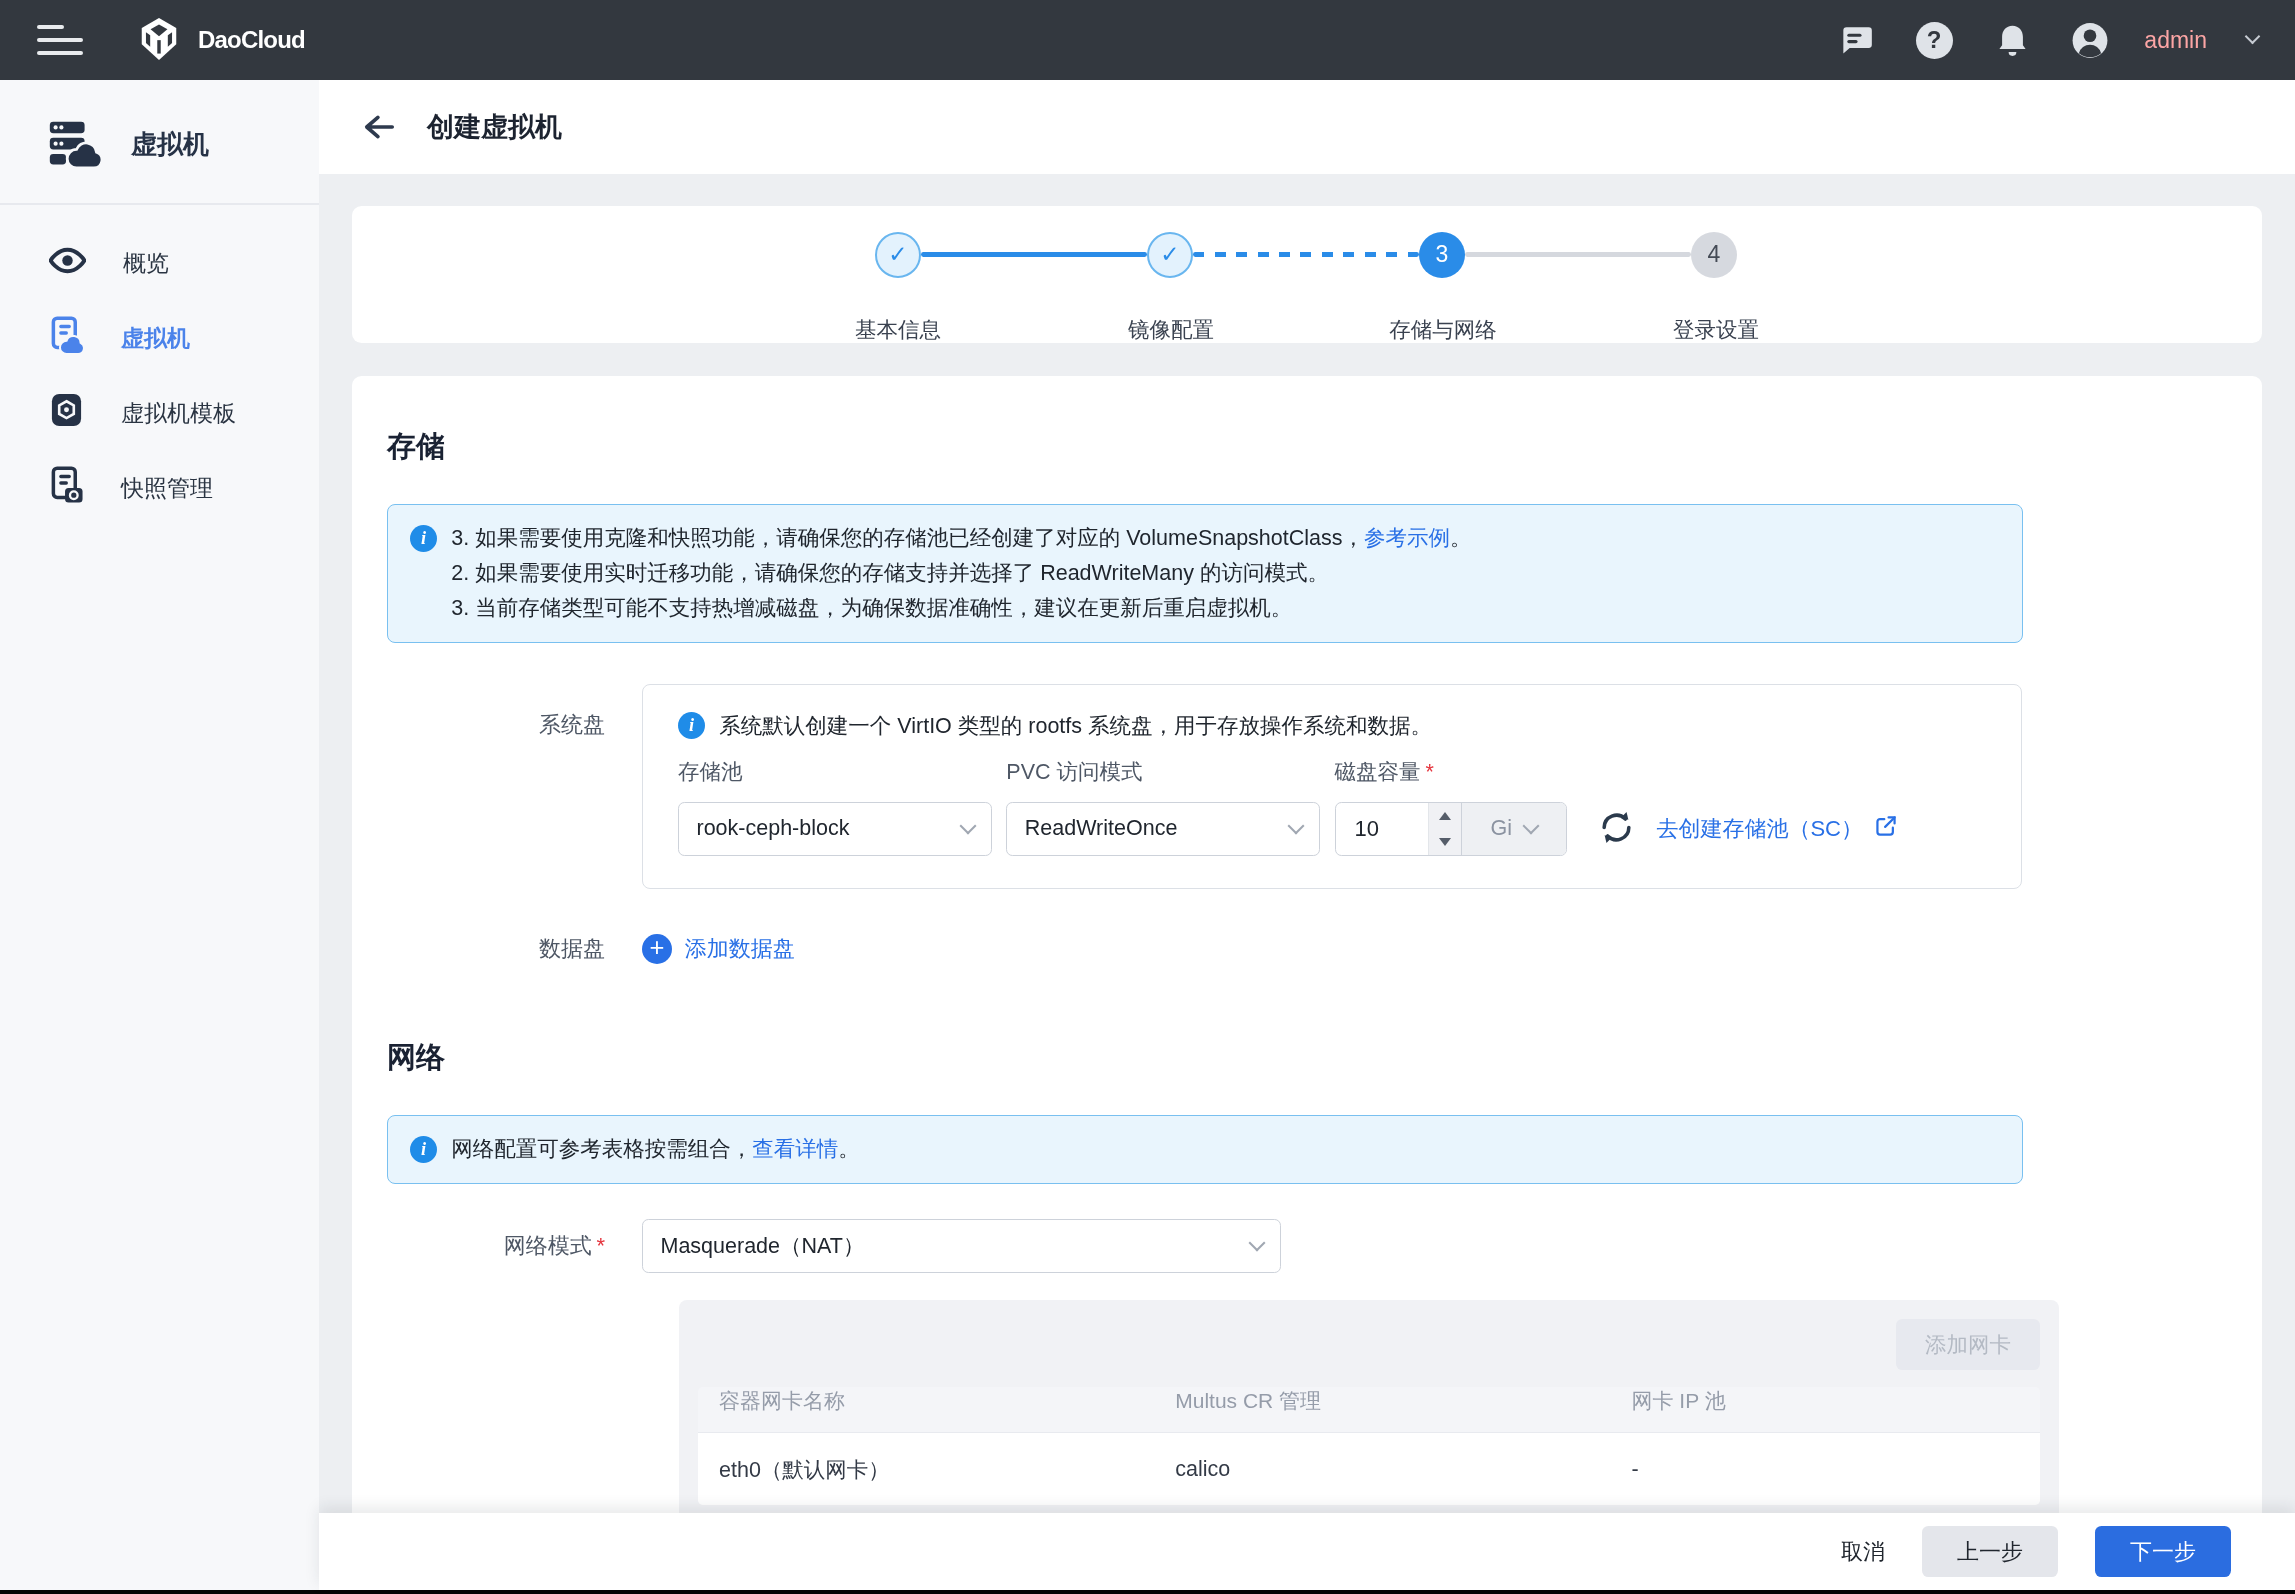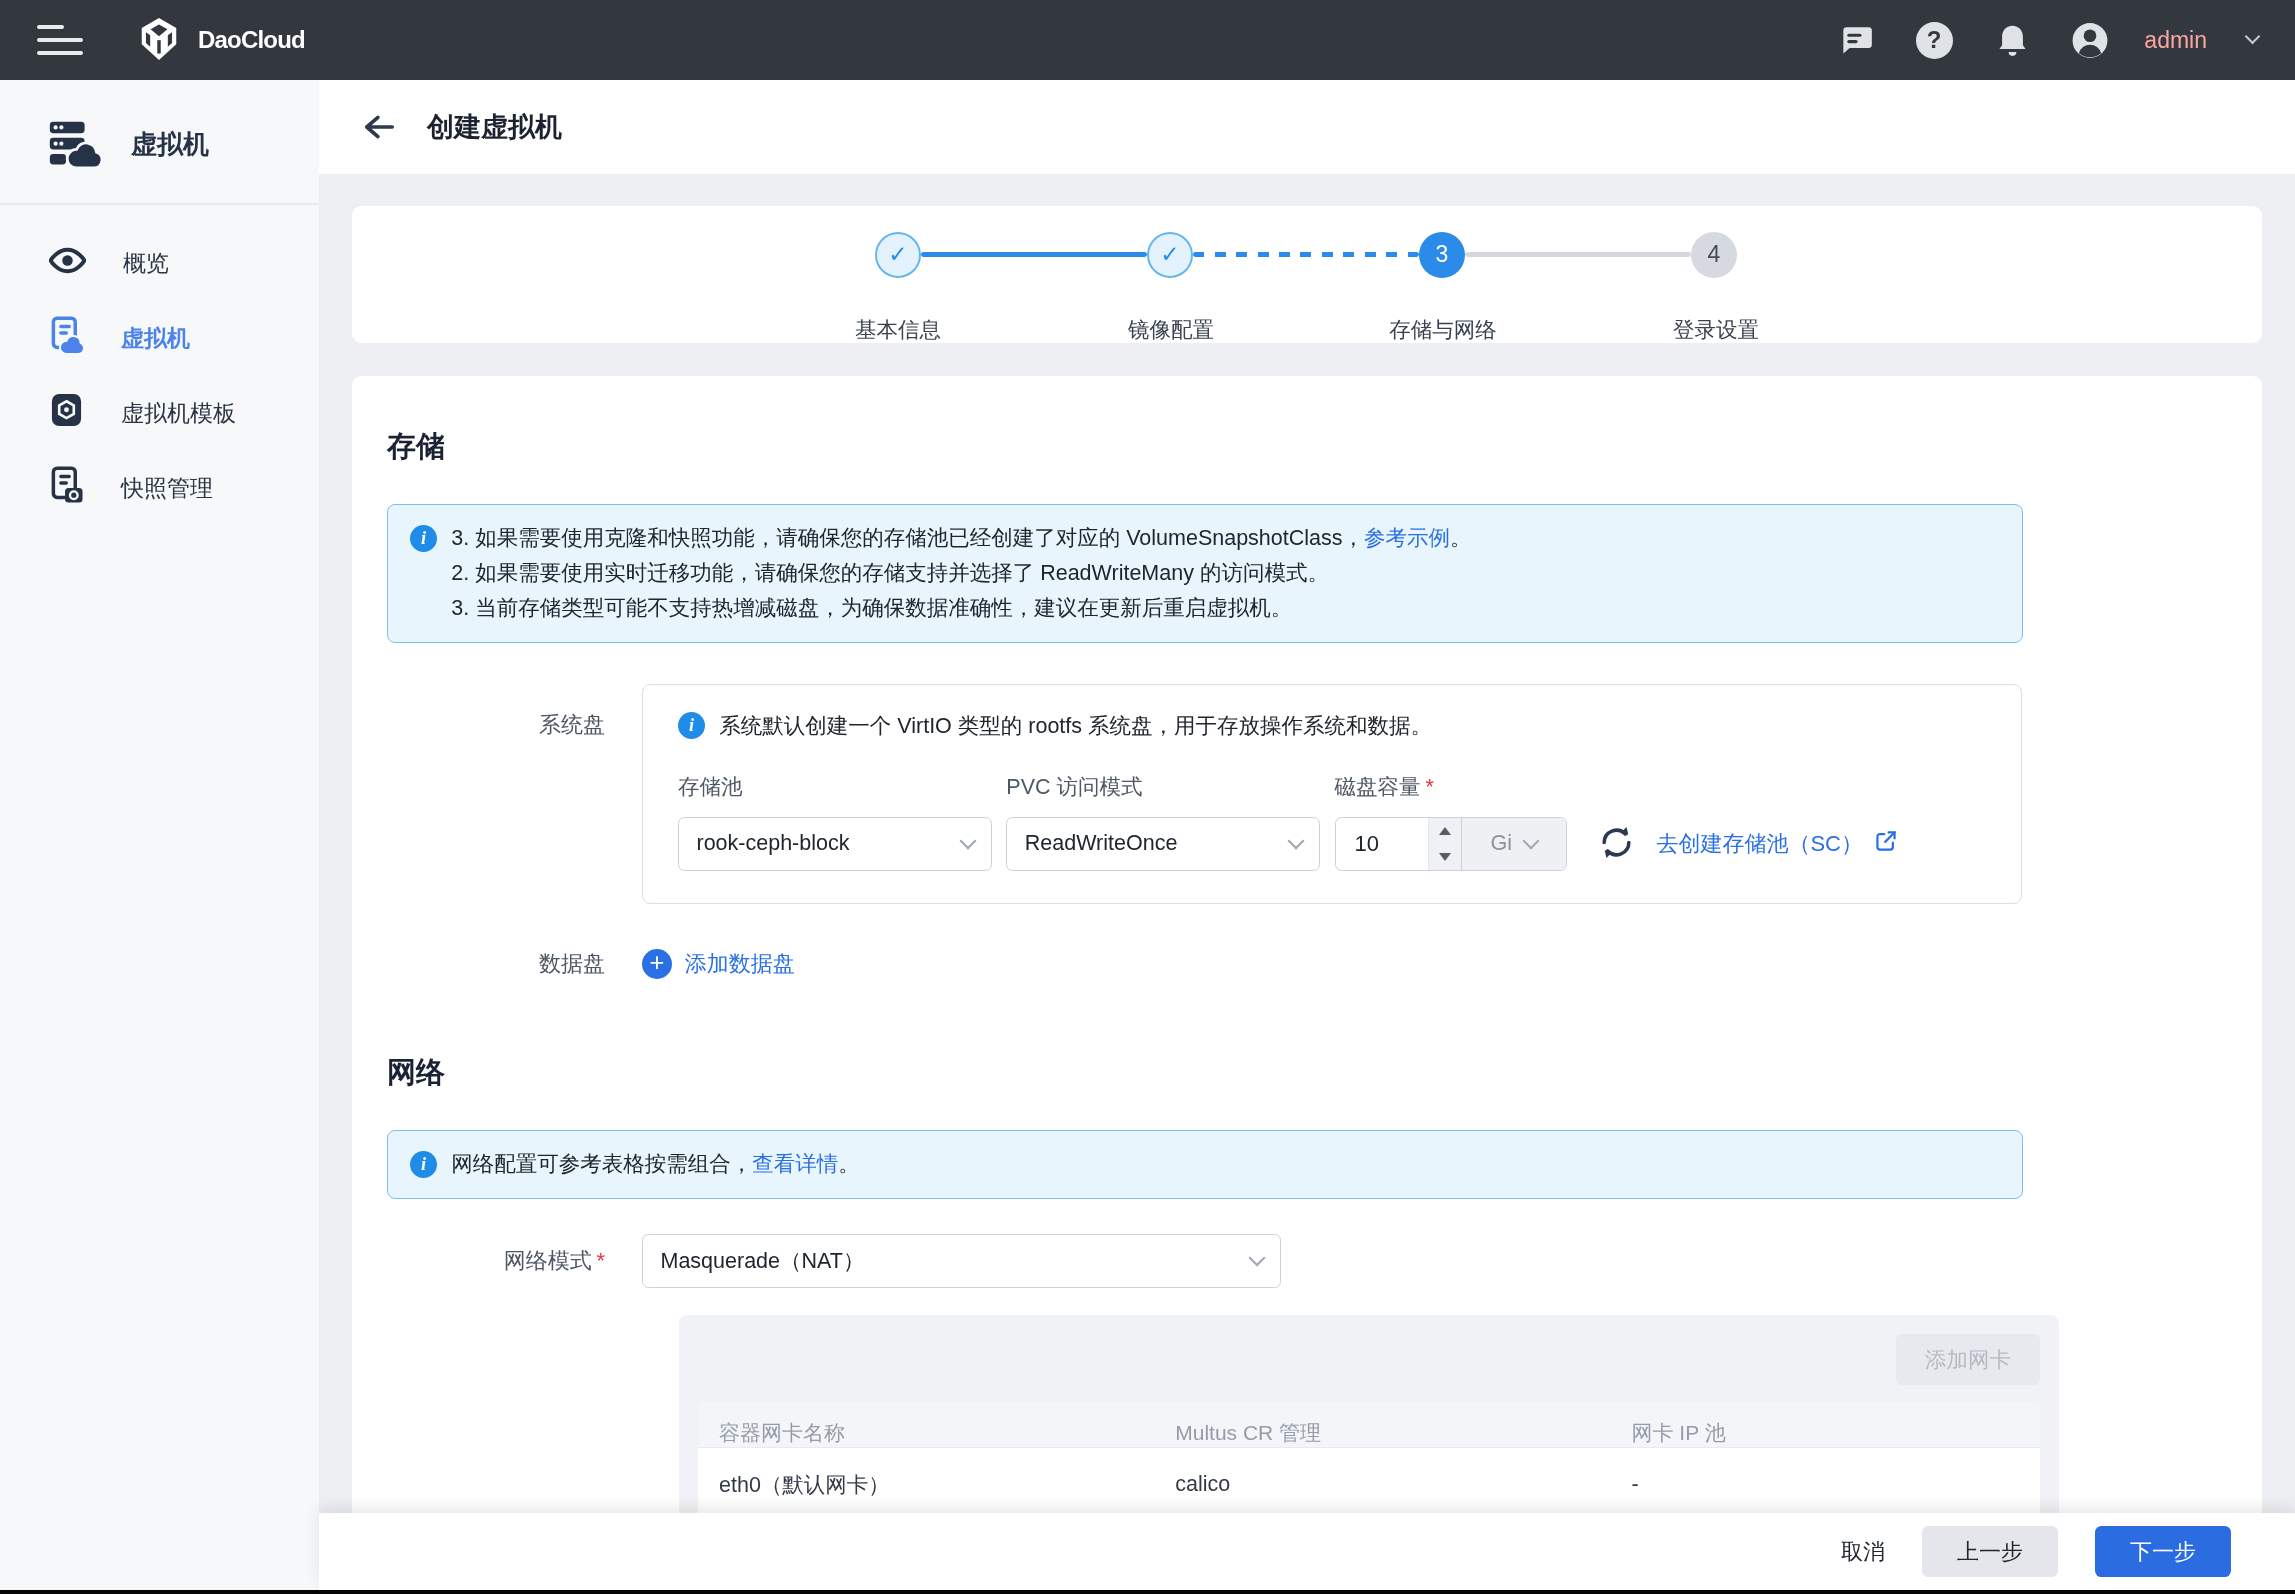--- a/index.html
+++ b/index.html
@@ -58,21 +58,21 @@
   .info-icon { width:27px; height:27px; border-radius:50%; background:#1f8ce8; color:#fff; font-weight:700; font-size:18.3px; font-family:"Liberation Serif",serif; font-style:italic; display:flex; align-items:center; justify-content:center; flex-shrink:0; margin-top:4px; }
   a.link { color:#2970e6; text-decoration:none; cursor:pointer; }
 
   .form-row { display:flex; margin-top:41px; }
   .form-label { width:255px; flex-shrink:0; text-align:right; padding-right:37px; font-size:22px; color:#4e5765; }
   .req { color:#e5353e; margin-left:4.8px; }
 
   .sysdisk-box { width:1380px; border:1.6px solid #dce0e6; border-radius:8px; padding:25.5px 35px 32px 35px; }
   .note-line { display:flex; align-items:center; gap:14.3px; font-size:21.5px; color:#20262e; }
   .note-line .info-icon { margin-top:0; }
-  .fields { display:flex; gap:14.3px; margin-top:32px; align-items:flex-end; }
+  .fields { display:flex; gap:14.3px; margin-top:17px; align-items:flex-end; }
   .field-label { font-size:21.5px; color:#4e5765; margin-bottom:16px; }
   .select { width:314px; height:54px; background:#fff; border:1.6px solid #cdd2da; border-radius:6.4px; display:flex; align-items:center; justify-content:space-between; padding:0 17.5px; font-size:21.5px; color:#20262e; cursor:pointer; }
   .sel-chev { width:12px; height:12px; border-right:2.4px solid #a0a7b2; border-bottom:2.4px solid #a0a7b2; transform:rotate(45deg); margin-top:-5.6px; }
   .capacity-group { display:flex; height:54px; border:1.6px solid #cdd2da; border-radius:6.4px; overflow:hidden; background:#fff; }
   .cap-input { width:92px; display:flex; align-items:center; padding-left:19px; font-size:22px; color:#20262e; }
   .spinner { width:33px; display:flex; flex-direction:column; border-left:1.6px solid #e3e6ea; background:#f0f1f4; }
   .spin-btn { flex:1; display:flex; align-items:center; justify-content:center; cursor:pointer; }
   .tri-up { width:0; height:0; border-left:6.4px solid transparent; border-right:6.4px solid transparent; border-bottom:8.8px solid #555d69; }
   .tri-down { width:0; height:0; border-left:6.4px solid transparent; border-right:6.4px solid transparent; border-top:8.8px solid #555d69; }
   .unit-select { width:105px; background:#eef0f3; border-left:1.6px solid #cdd2da; display:flex; align-items:center; justify-content:center; gap:12.8px; font-size:21.5px; color:#8b93a1; cursor:pointer; }
@@ -82,21 +82,21 @@
   .add-link { display:flex; align-items:center; gap:12.8px; font-size:22px; color:#2970e6; cursor:pointer; }
   .plus-circle { width:30px; height:30px; border-radius:50%; background:#2970e6; color:#fff; font-size:25.5px; line-height:1; display:flex; align-items:center; justify-content:center; padding-bottom:2.4px; }
 
   .section-gap { margin-top:74px; }
   .mode-row { align-items:center; margin-top:35px; }
   .select.wide { width:639px; }
 
   .table-panel { width:1380px; margin-left:292px; margin-top:27px; background:#f1f2f5; border-radius:8px; padding:19px; }
   .panel-top { display:flex; justify-content:flex-end; margin-bottom:17.5px; }
   .btn-disabled { height:51px; padding:0 29px; background:#e7e9ef; color:#b4bac4; border-radius:6.4px; font-size:21.5px; display:flex; align-items:center; cursor:not-allowed; }
-  .thead { display:flex; height:46px; align-items:flex-end; background:#f4f5f8; color:#959ca9; font-size:21px; border-bottom:1.6px solid #e8eaef; border-radius:4.8px 4.8px 0 0; }
+  .thead { display:flex; height:46px; align-items:flex-start; background:#f4f5f8; color:#959ca9; font-size:21px; border-bottom:1.6px solid #e8eaef; border-radius:4.8px 4.8px 0 0; }
   .trow { display:flex; height:72px; align-items:center; background:#fff; font-size:21.5px; color:#333a46; border-radius:0 0 4.8px 4.8px; }
   .col1 { width:34%; padding-left:21px; }
   .col2 { width:34%; padding-left:21px; }
   .col3 { width:32%; padding-left:21px; }
 
   
   .footer { height:77px; background:#fff; flex-shrink:0; box-shadow:0 -6.4px 14.3px rgba(30,36,50,.10); display:flex; align-items:center; justify-content:flex-end; gap:37px; padding-right:64px; position:relative; z-index:3; }
   .btn-text { font-size:22px; color:#20262e; cursor:pointer; }
   .btn { height:51px; border-radius:6.4px; font-size:22px; display:flex; align-items:center; padding:0 35px; cursor:pointer; border:none; }
   .btn-prev { background:#e4e6eb; color:#20262e; }

